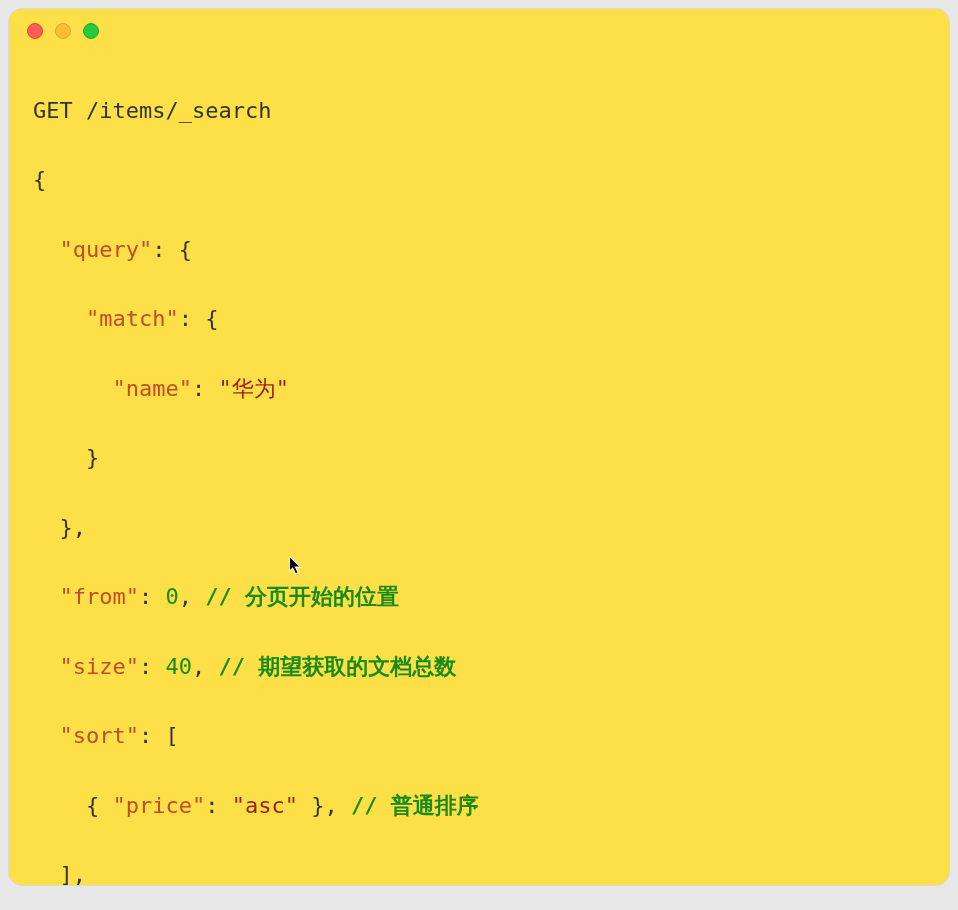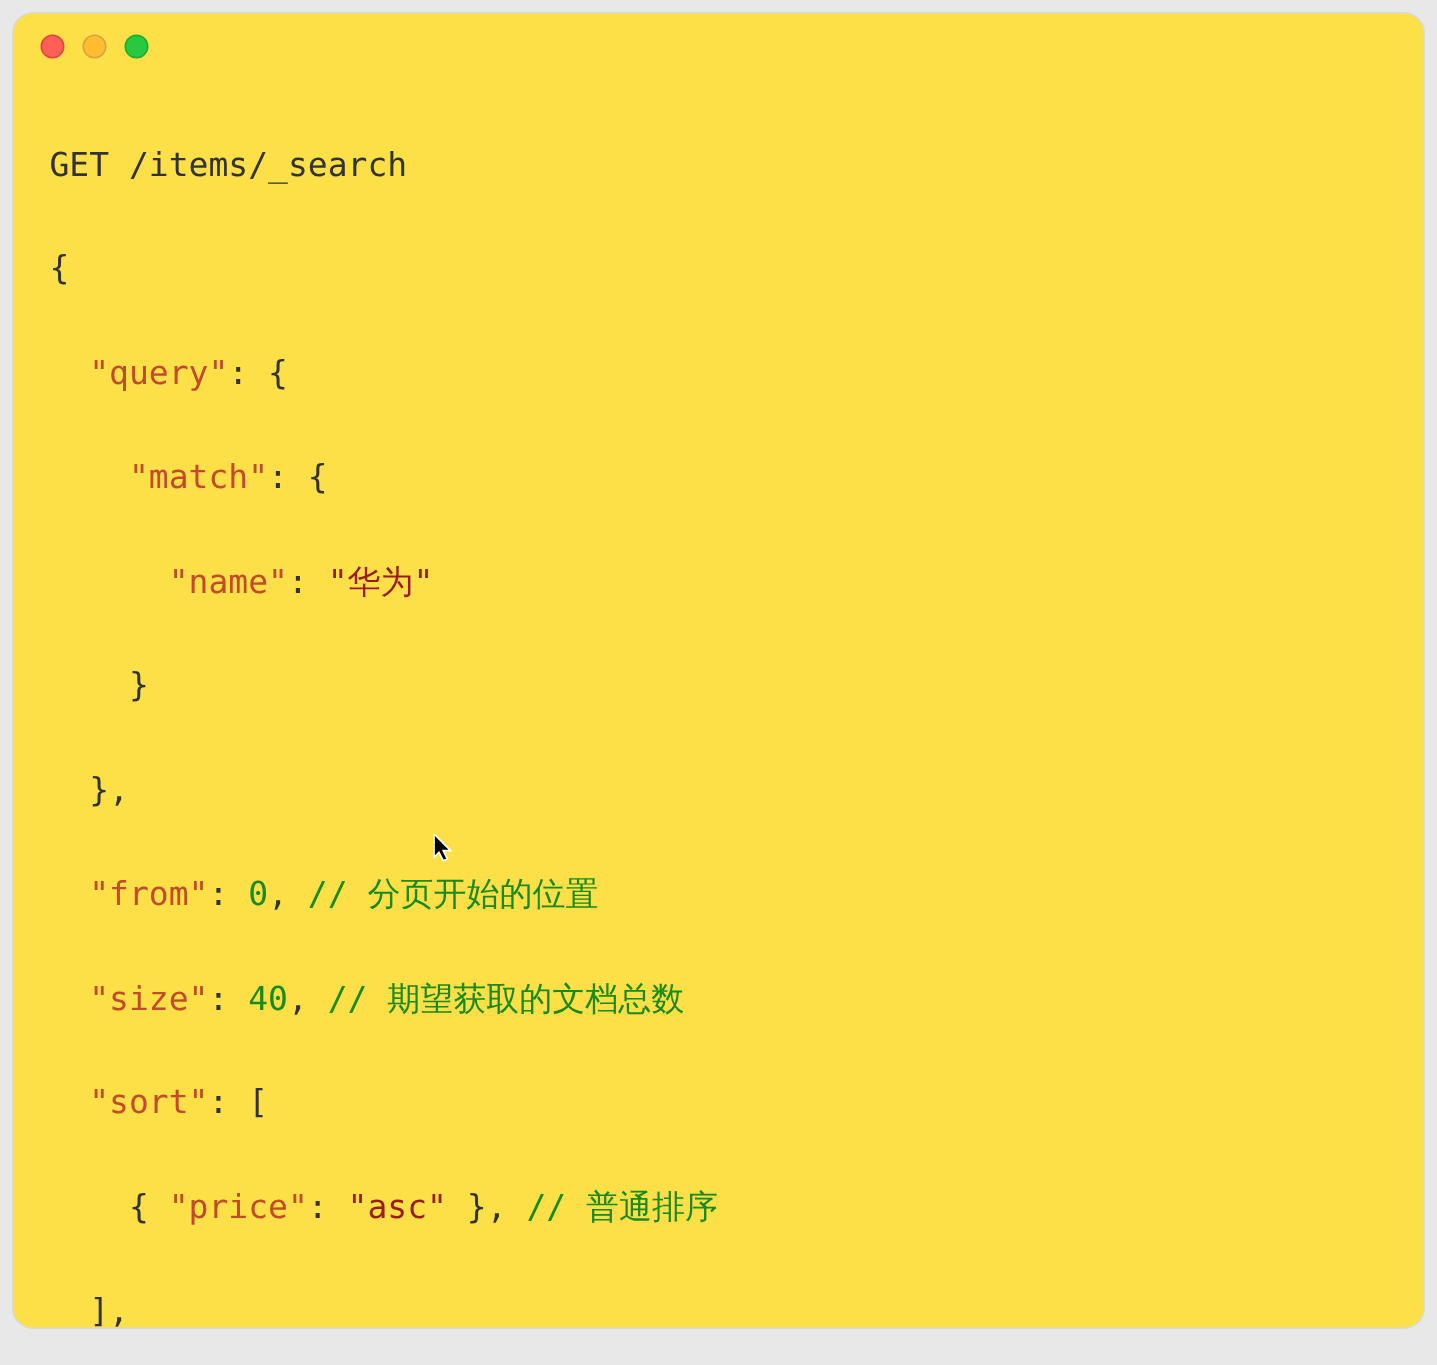--- a/index.html
+++ b/index.html
@@ -37,21 +37,21 @@
     font-size: 22px;
     line-height: 1.58;
     color: #333;
     white-space: pre;
     position: relative;
   }
   .p   { color: #333; }       
   .key { color: #c24c29; }    
   .num { color: #1a8a1a; }    
   .str { color: #9b1c1c; }    
-  .cmt { color: #1a8a1a; }    
+  .cmt { color: #1a8a1a; font-weight: bold; }    
 
   .line { display: block; }
 
   .cursor {
     position: absolute;
     width: 14px;
     height: 20px;
     pointer-events: none;
   }
 </style>

